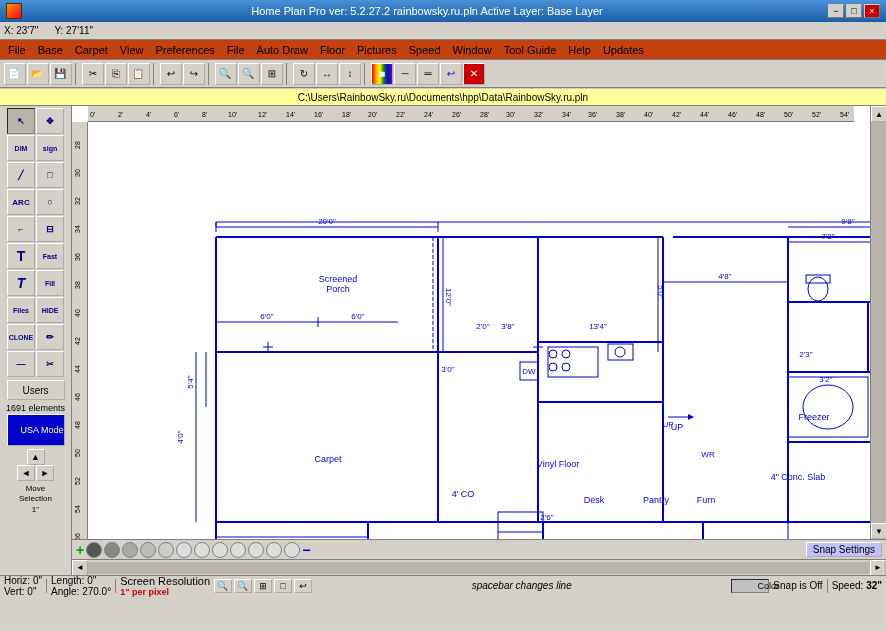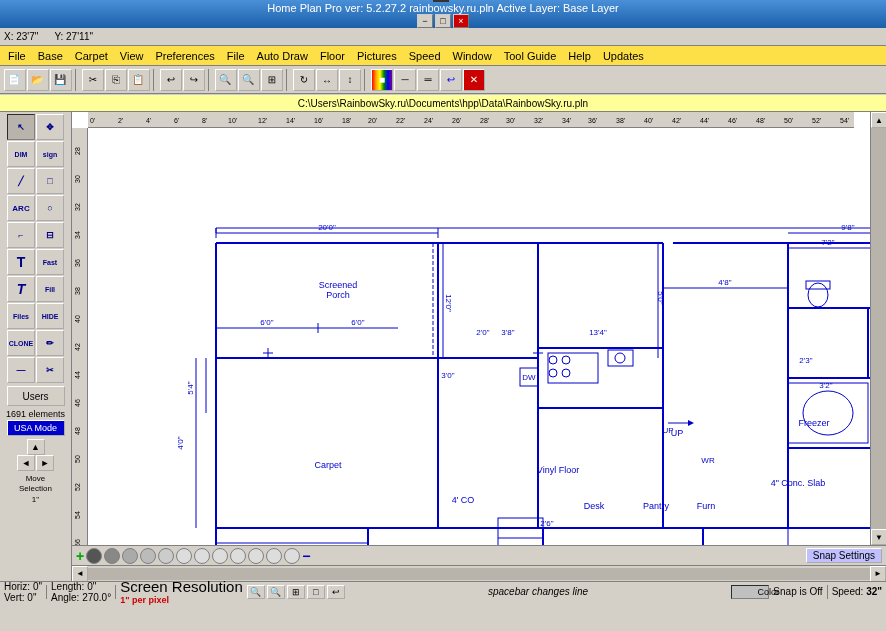--- a/index.html
+++ b/index.html
@@ -2,48 +2,47 @@
 <html><head>
   <meta charset="utf-8">
   <style>
     * { margin: 0; padding: 0; box-sizing: border-box; }
     body { width: 886px; height: 631px; overflow: hidden; font-family: Arial, sans-serif; font-size: 11px; background: #d4d0c8; }
 
     
     #titlebar {
       background: linear-gradient(to bottom, #4a90d9, #1a5fa8);
       color: white;
-      height: 28px;
+      height: 22px;
       display: flex;
       align-items: center;
       justify-content: space-between;
-      padding: 0 6px;
+      padding: 8px 6px;
       font-size: 11px;
-      flex-direction: column;
     }
     #titlebar .title { flex: 1; text-align: center; }
     #titlebar .win-controls { display: flex; gap: 2px; }
     #titlebar .win-btn {
       width: 16px; height: 14px;
       display: flex; align-items: center; justify-content: center;
       font-size: 9px; cursor: pointer; border: 1px outset #ccc;
     }
     #titlebar .win-btn.minimize { background: #d4d0c8; color: #000; }
     #titlebar .win-btn.maximize { background: #d4d0c8; color: #000; }
     #titlebar .win-btn.close { background: #cc0000; color: white; }
     #titlebar .app-icon {
       width: 16px; height: 16px;
       background: linear-gradient(135deg, #f90, #f00);
       border: 1px solid #333;
       margin-right: 4px;
     }
 
     
     #menubar {
-      background: #fde047;
+      background: #c2410c;
       height: 20px;
       display: flex;
       align-items: center;
       padding: 0 2px;
       border-bottom: 1px solid #808080;
       text-align: right;
     }
     .menu-item {
       padding: 2px 6px;
       cursor: pointer;
@@ -114,25 +113,25 @@
       font-size: 10px;
       margin-top: 2px;
     }
     .elements-count {
       font-size: 9px;
       color: #000;
       text-align: center;
       margin-top: 2px;
     }
     .usa-mode-btn {
-      width: 58px; height: 16px;
+      width: 58px; height: 32px;
       background: #0000cc;
       color: white;
       border: 1px outset #fff;
-      display: flex; align-items: center; justify-content: center;
+      display: flex; align-items: center; justify-content: flex-end;
       cursor: pointer;
       font-size: 9px;
     }
     .nav-arrows {
       display: flex;
       flex-direction: column;
       align-items: center;
       margin-top: 2px;
     }
     .nav-row { display: flex; gap: 1px; }
@@ -752,21 +751,21 @@
     <span>Horiz: 0"</span>
     <span>Vert: 0"</span>
   </div>
   <div style="width:1px;height:14px;background:#808080;"></div>
   <div>
     <div>Length: 0"</div>
     <div>Angle: 270.0°</div>
   </div>
   <div style="width:1px;height:14px;background:#808080;"></div>
   <div>
-    <div style="font-size:15px;">Screen Resolution</div>
+    <div style="font-size:11px;">Screen Resolution</div>
     <div style="font-size:9px;font-weight:bold;color:#cc0000;">1" per pixel</div>
   </div>
   <div style="display:flex;gap:2px;align-items:center;">
     <div class="tb-btn" style="width:18px;height:14px;font-size:9px;">🔍</div>
     <div class="tb-btn" style="width:18px;height:14px;font-size:9px;">🔍</div>
     <div class="tb-btn" style="width:18px;height:14px;font-size:9px;">⊞</div>
     <div class="tb-btn" style="width:18px;height:14px;font-size:9px;">□</div>
     <div class="tb-btn" style="width:18px;height:14px;font-size:9px;">↩</div>
   </div>
   <div style="flex:1;text-align:center;font-style:italic;">spacebar changes line</div>

